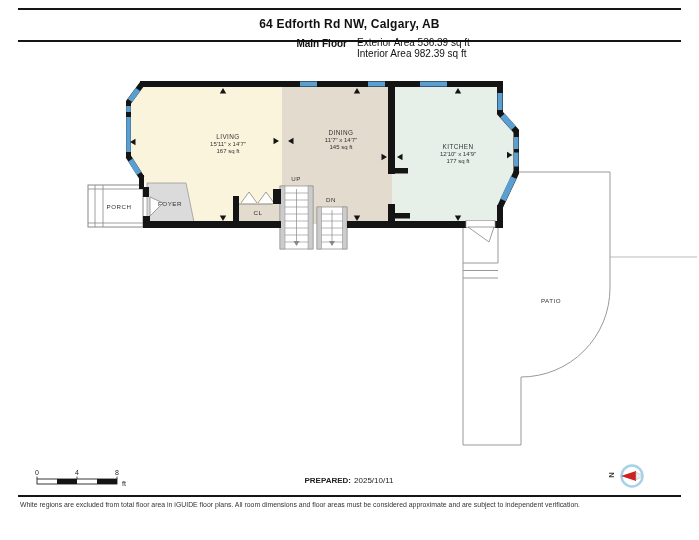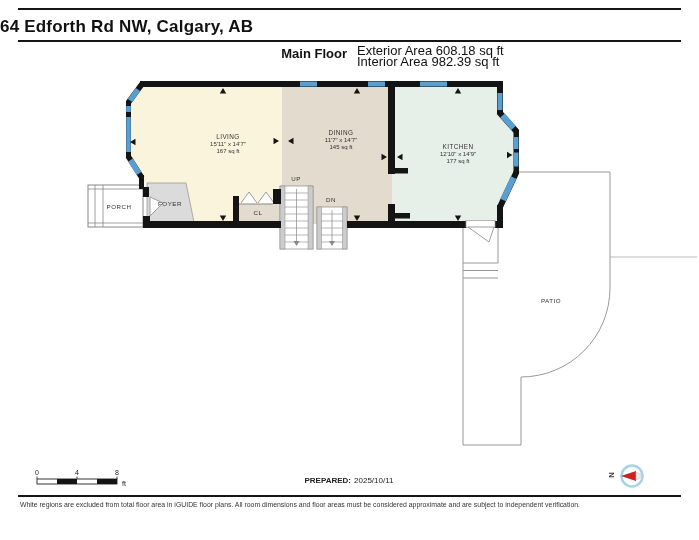--- a/index.html
+++ b/index.html
@@ -2,23 +2,23 @@
 <html><head>
 <meta charset="utf-8">
 <style>
   html,body{margin:0;padding:0;background:#fff;}
   .page{position:relative;width:699px;height:540px;background:#fff;overflow:hidden;
         font-family:"Liberation Sans",sans-serif;color:#111;}
   .rule{position:absolute;left:18px;width:663px;background:#151515;}
   .rule.top{top:8px;height:2px;}
   .rule.mid{top:40px;height:1.5px;}
   .rule.bottom{top:495px;height:2px;}
-  .title{position:absolute;top:17px;left:0;width:699px;text-align:left;
-         font-size:17px;font-weight:bold;letter-spacing:.2px;}
-  .subheader{position:absolute;top:45px;left:0;width:699px;height:22px;font-size:13px;}
+  .title{position:absolute;top:17px;left:0;width:699px;text-align:center;
+         font-size:12px;font-weight:bold;letter-spacing:.2px;}
+  .subheader{position:absolute;top:37px;left:0;width:699px;height:22px;font-size:10px;}
   .floor-label{position:absolute;right:352px;top:1px;font-weight:bold;}
   .areas{position:absolute;left:357px;top:1px;line-height:10.5px;}
   .plan-svg{position:absolute;left:0;top:0;}
   svg text{font-family:"Liberation Sans",sans-serif;fill:#333;}
   .room-name{font-size:6.4px;letter-spacing:.4px;}
   .room-dim{font-size:6px;}
   .small-label{font-size:6.2px;letter-spacing:.5px;}
   .tick-label{font-size:7px;fill:#222;}
   .prepared-text{font-size:8px;fill:#222;}
   .disclaimer{position:absolute;left:20px;top:501px;width:662px;font-size:6.9px;color:#333;}
@@ -28,21 +28,21 @@
 
 <div class="page">
 
   <div class="rule top"></div>
   <div class="title">64 Edforth Rd NW, Calgary, AB</div>
   <div class="rule mid"></div>
 
   <div class="subheader">
     <div class="floor-label">Main Floor</div>
     <div class="areas">
-      <div>Exterior Area 608.18 sq ft</div>
+      <div>Exterior Area 536.39 sq ft</div>
       <div>Interior Area 982.39 sq ft</div>
     </div>
   </div>
 
   <svg class="plan-svg" width="699" height="540" viewBox="0 0 699 540">
 
     <path fill="#fbf4dd" d="M143,86 H282 V224 H194 L186,183 H143 V178 L128,156 V107 Z"></path>
     <rect fill="#e3dbcd" x="282" y="86" width="110" height="138"></rect>
     <path fill="#e6efe8" d="M392,86 H500 V112 L517,132 V171 L500,207 V224 H392 Z"></path>
 

